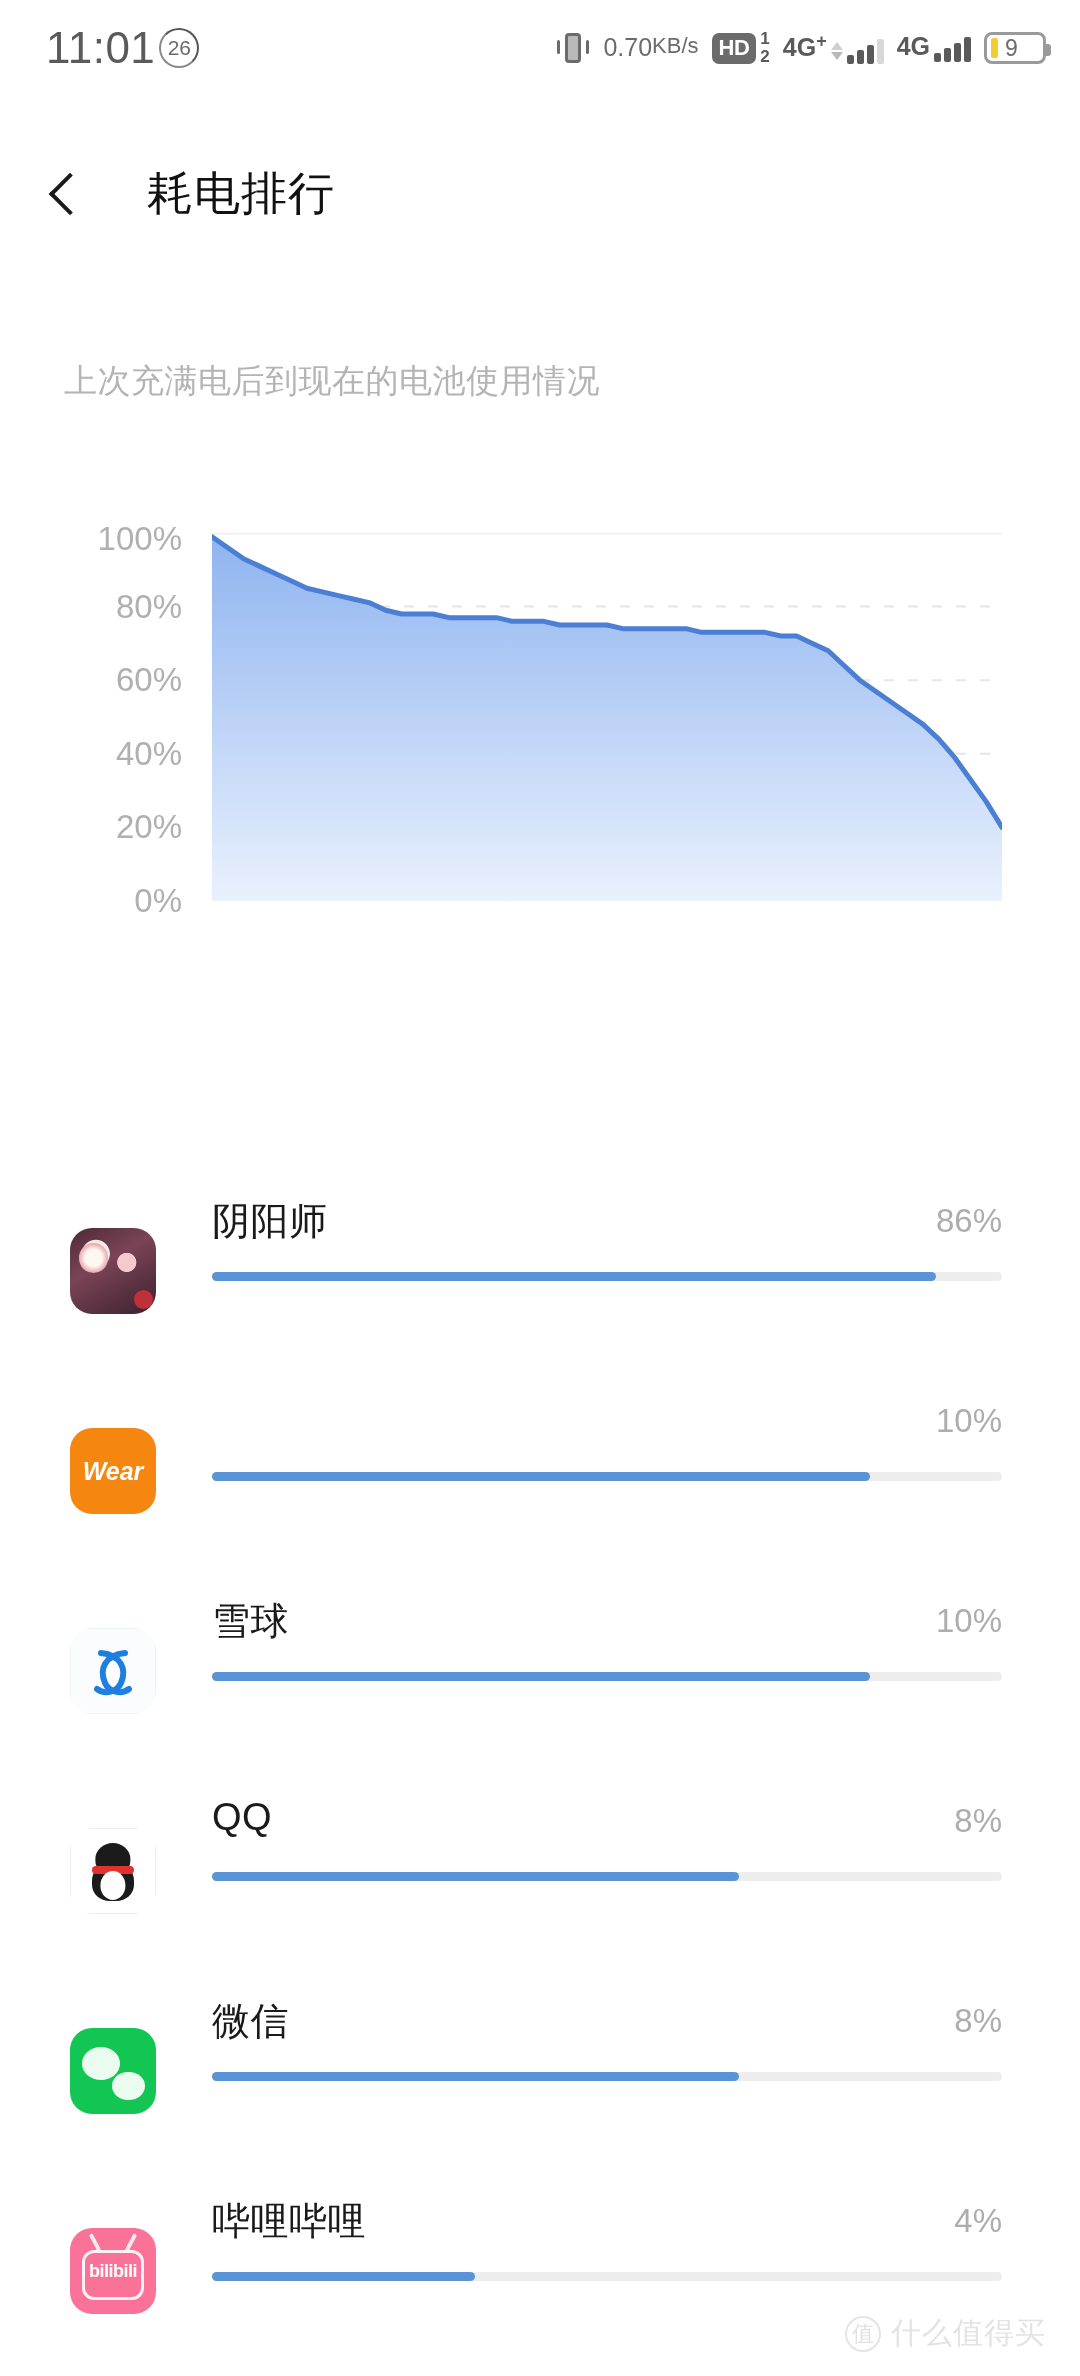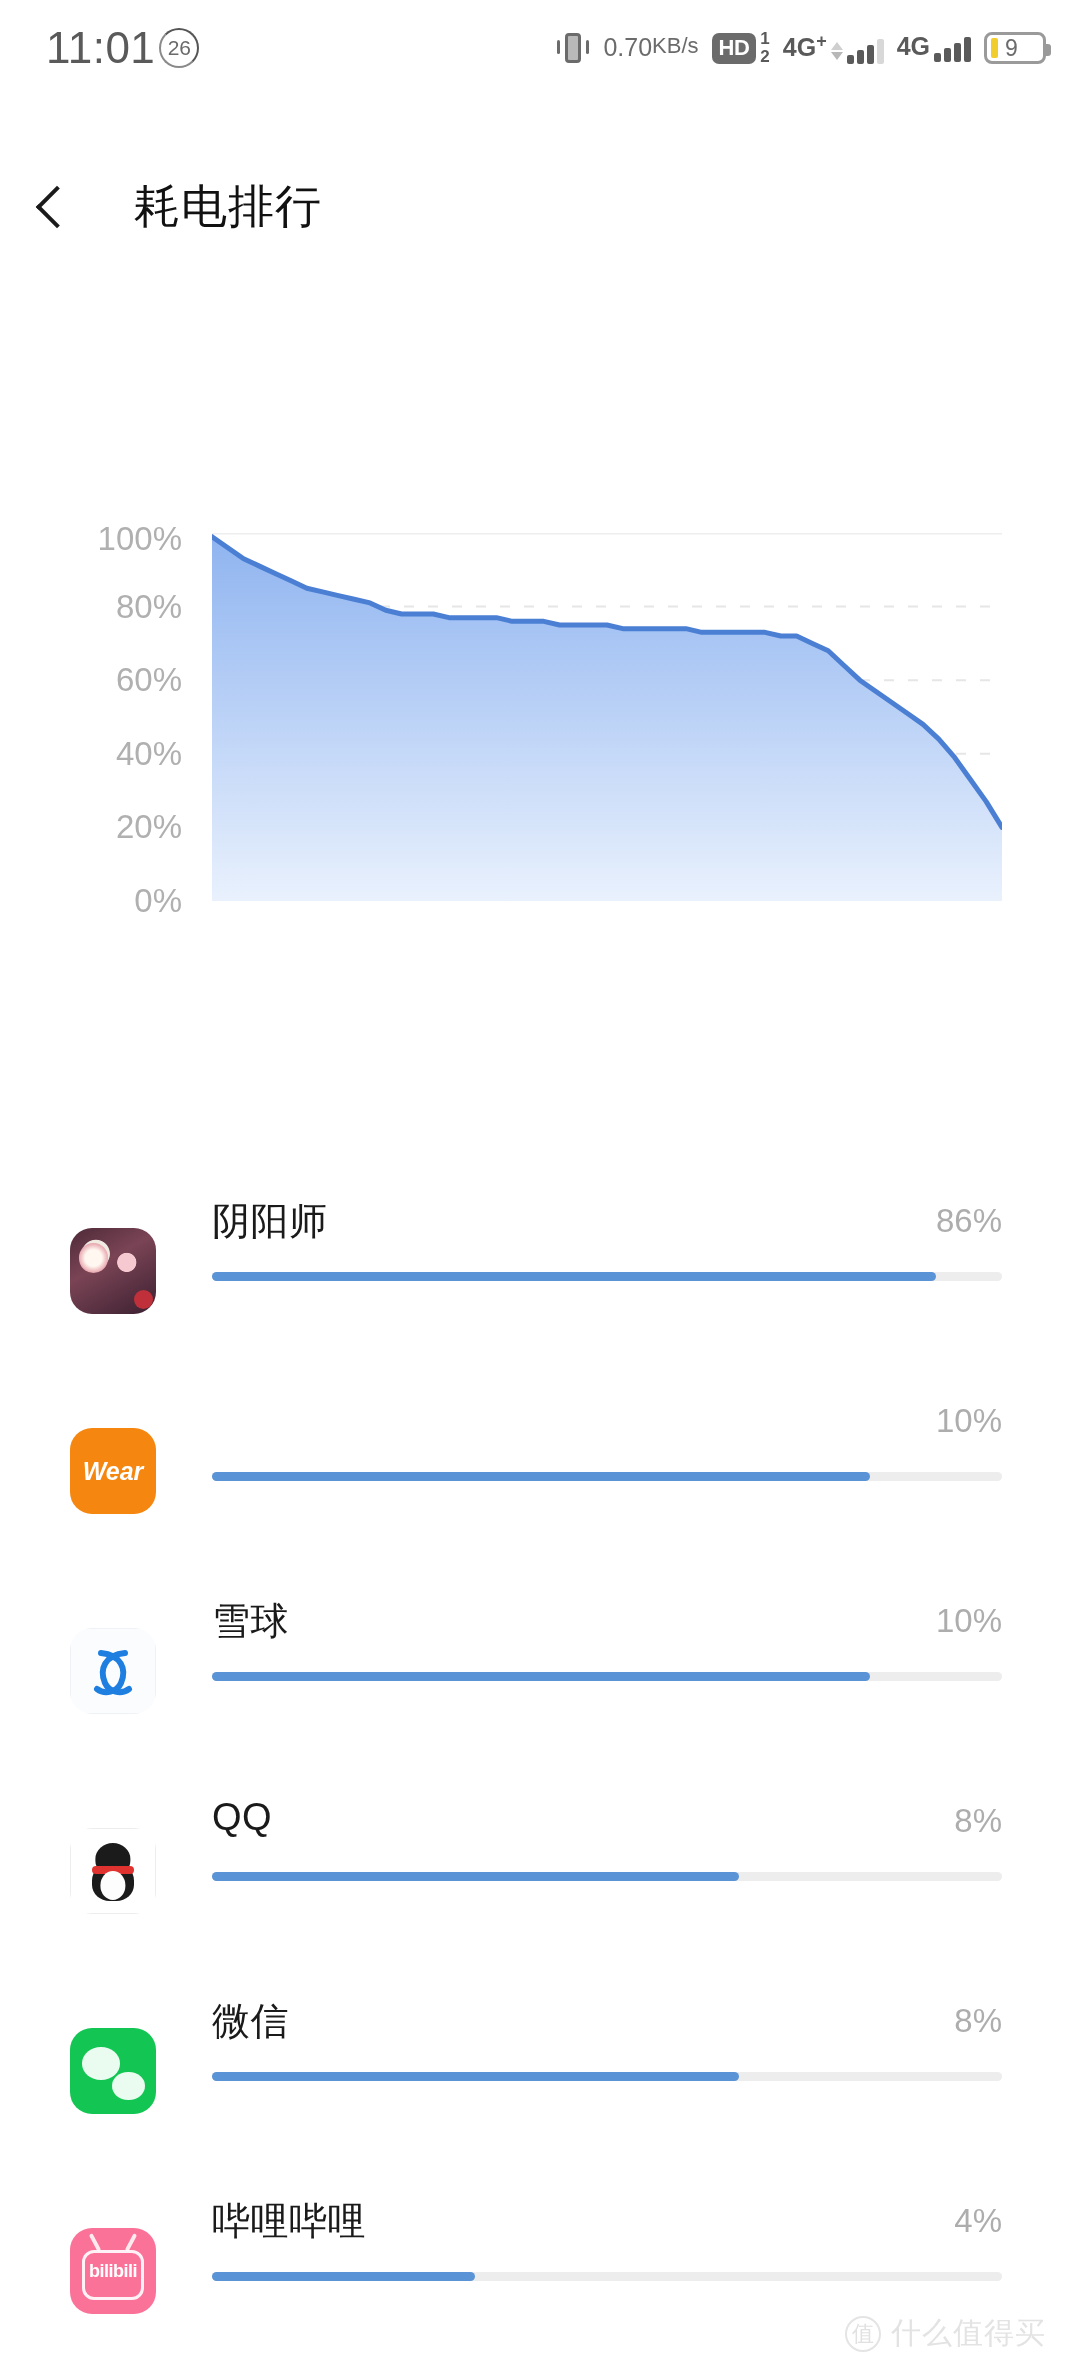--- a/index.html
+++ b/index.html
@@ -131,24 +131,24 @@
     background: #f2cd2e; border-radius: 2px;
   }
   .ic-battery .lvl {
     font-size: 23px; color: #6b6b6b;
     margin-left: 7px;
   }
 
   
   .appbar {
     position: absolute;
-    top: 152px; left: 0;
+    top: 139px; left: 0;
     width: 1080px; height: 110px;
     display: flex; align-items: center;
-    padding-left: 24px;
+    padding-left: 37px;
   }
   .back-arrow {
     width: 58px; height: 58px;
     position: relative;
     cursor: pointer;
   }
   .back-arrow::before {
     content: "";
     position: absolute; left: 18px; top: 14px;
     width: 26px; height: 26px;
@@ -488,20 +488,21 @@
       </div>
     </div>
   </div>
 
   <div class="appbar">
     <div class="back-arrow"></div>
     <div class="appbar-title">耗电排行</div>
   </div>
 
   <div class="subtitles">
+    <div class="sub-gray">上次充满电后到现在的电池使用情况</div>
   </div>
 
   <div class="chart-wrap">
     <div class="y-axis" id="yAxis">
         <div class="tick" style="top: 391px;">0%</div>
         <div class="tick" style="top: 317.4px;">20%</div>
         <div class="tick" style="top: 243.8px;">40%</div>
         <div class="tick" style="top: 170.2px;">60%</div>
         <div class="tick" style="top: 96.6px;">80%</div>
         <div class="tick" style="top: 29px; padding-left: 12px;">100%</div>

